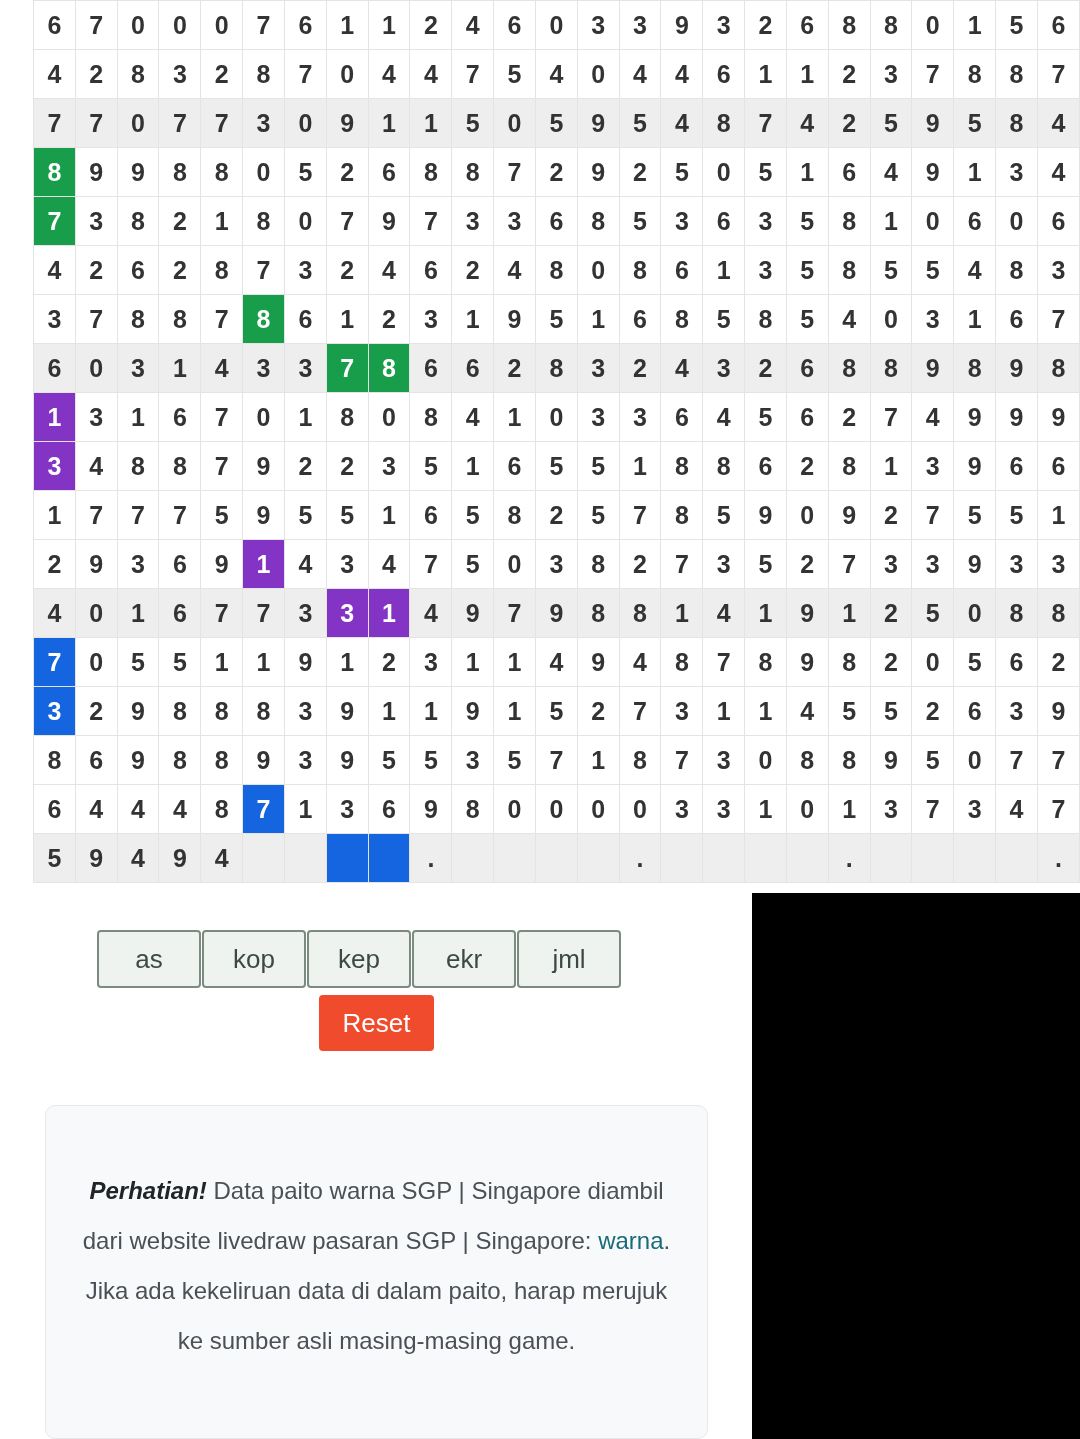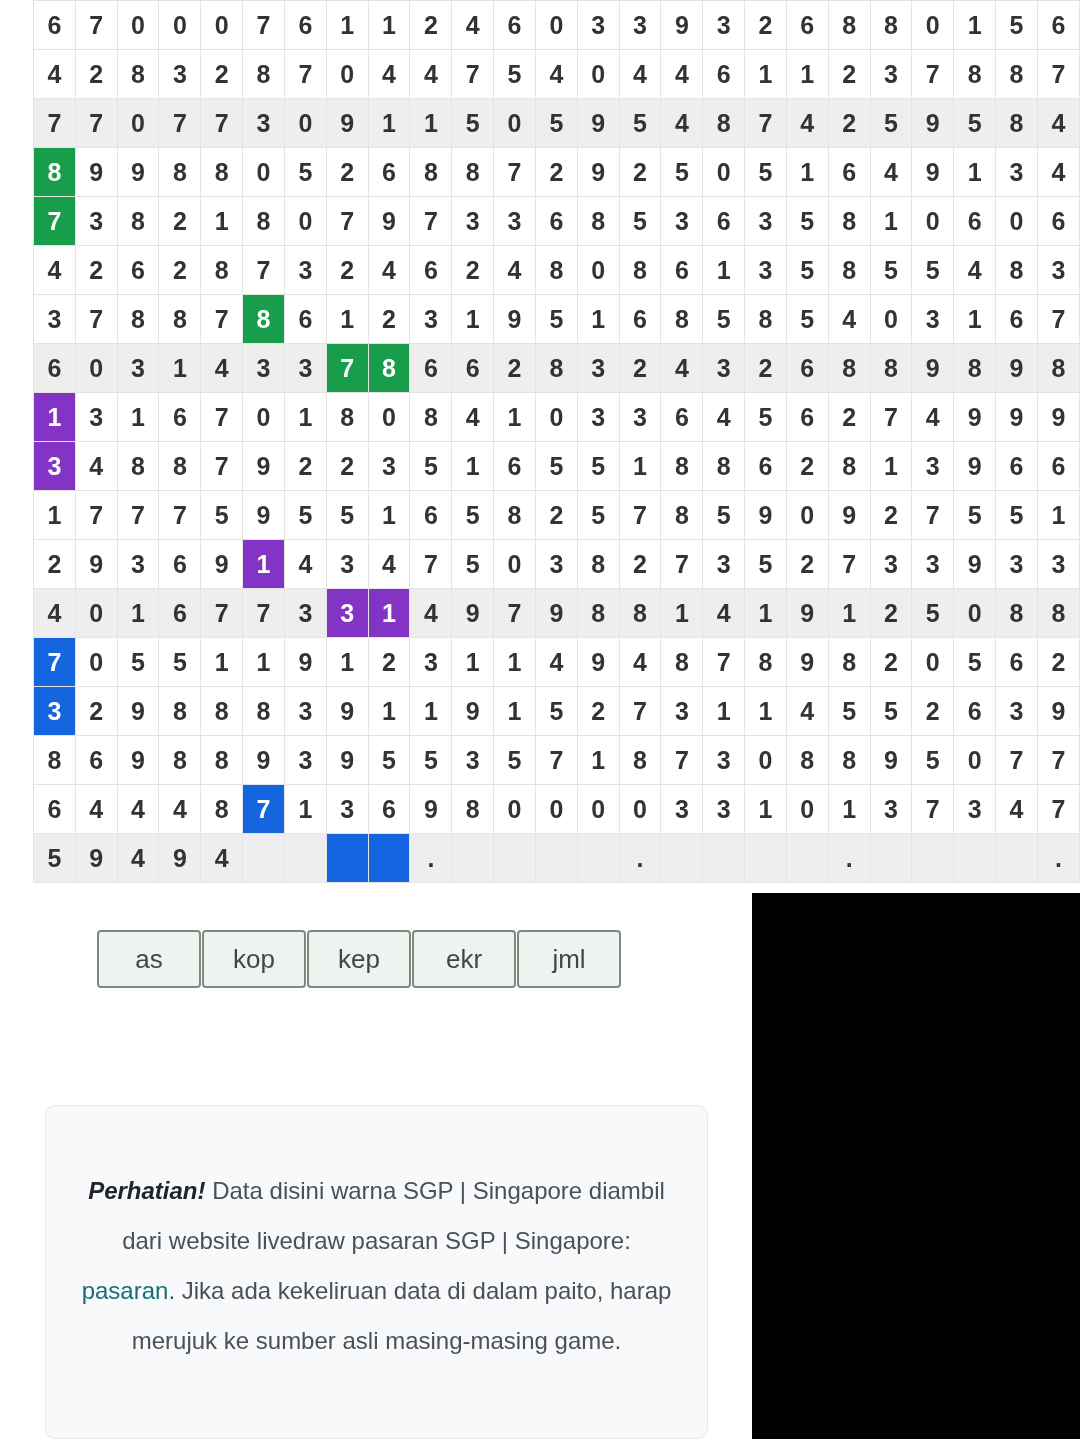--- a/index.html
+++ b/index.html
@@ -625,18 +625,21 @@
   <div class="black-panel"></div>
 
   <div class="btn-row">
     <button class="tab-btn">as</button>
     <button class="tab-btn">kop</button>
     <button class="tab-btn">kep</button>
     <button class="tab-btn">ekr</button>
     <button class="tab-btn">jml</button>
   </div>
 
+  <div class="reset-wrap">
+    <button class="reset-btn">Reset</button>
+  </div>
 
   <div class="notice">
-    <b>Perhatian!</b><span> Data disini warna SGP | Singapore diambil dari website livedraw pasaran SGP | Singapore: </span><a href="#">pasaran</a><span>. Jika ada kekeliruan data di dalam paito, harap merujuk ke sumber asli masing-masing game.</span>
+    <b>Perhatian!</b><span> Data paito warna SGP | Singapore diambil dari website livedraw pasaran SGP | Singapore: </span><a href="#">warna</a><span>. Jika ada kekeliruan data di dalam paito, harap merujuk ke sumber asli masing-masing game.</span>
   </div>
 
 </div>
 
 </body></html>

